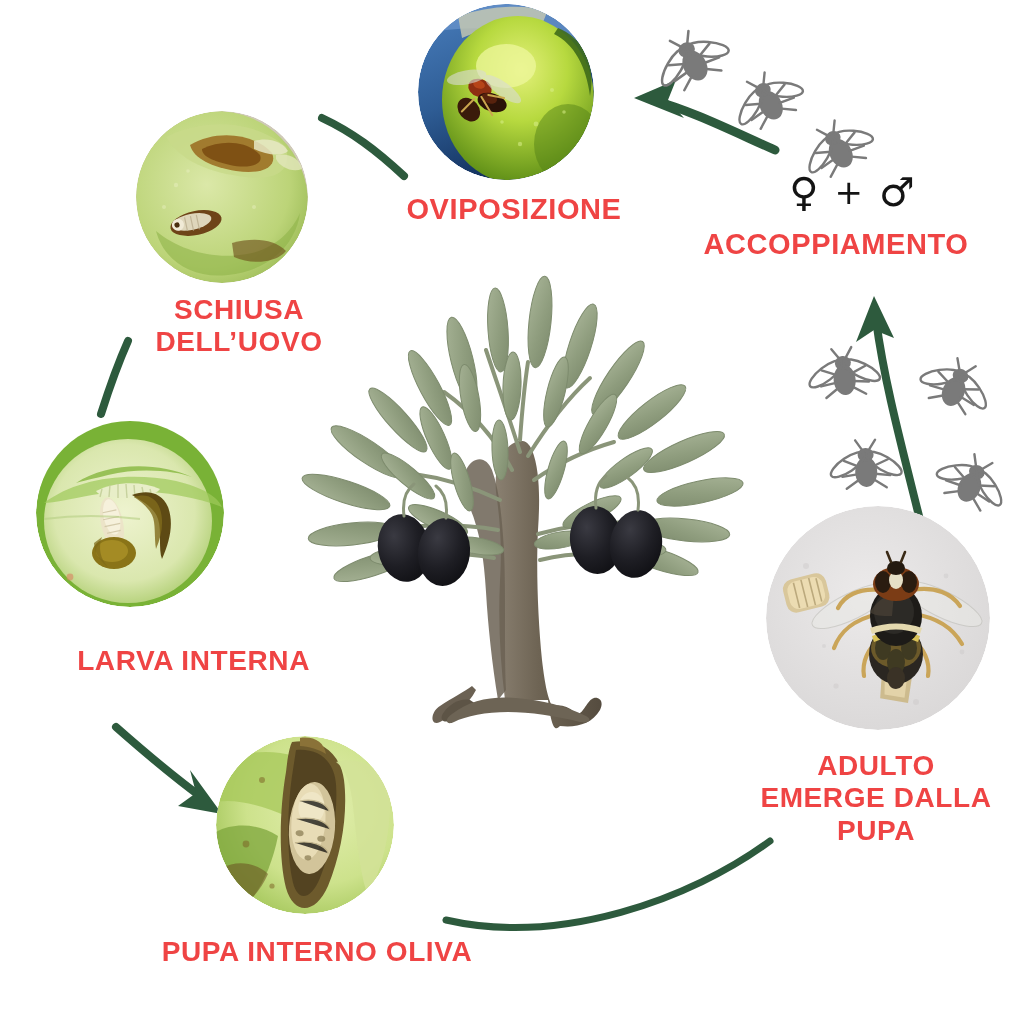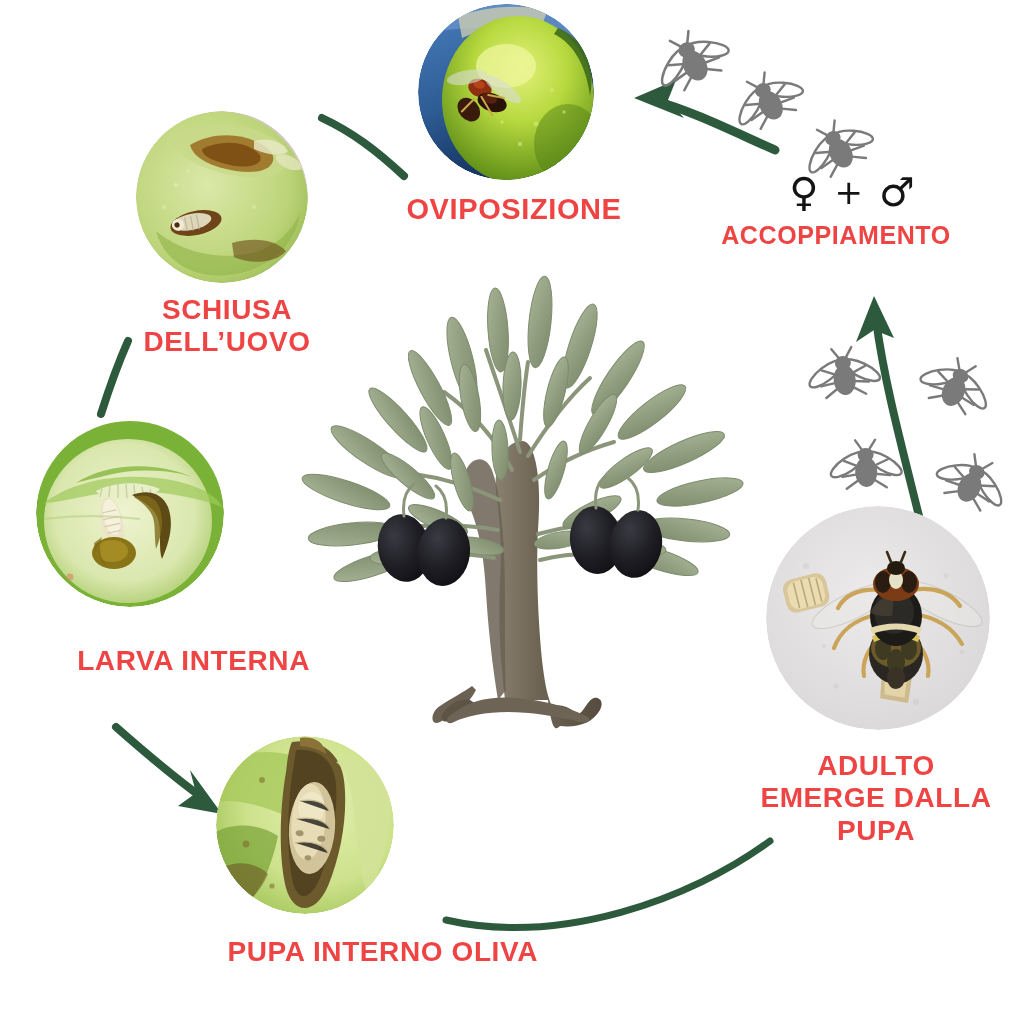--- a/index.html
+++ b/index.html
@@ -561,26 +561,26 @@
   </div>
 
   <div class="symrow" style="left:742px;top:166px;width:220px;height:52px;font-size:40px;gap:16px;">
     <span>♀</span>
     <span style="font-size:34px;">+</span>
     <span>♂</span>
   </div>
 
   <div class="label" style="left:356px;top:193px;width:316px;font-size:29px;">OVIPOSIZIONE</div>
 
-  <div class="label" style="left:676px;top:221px;width:320px;font-size:25px;">ACCOPPIAMENTO</div>
-
-  <div class="label" style="left:92px;top:294px;width:270px;font-size:28px;">SCHIUSA
+  <div class="label" style="left:676px;top:228px;width:320px;font-size:29px;">ACCOPPIAMENTO</div>
+
+  <div class="label" style="left:104px;top:294px;width:270px;font-size:28px;">SCHIUSA
 DELL’UOVO</div>
 
   <div class="label" style="left:0px;top:645px;width:310px;font-size:28px;text-align:right;">LARVA INTERNA</div>
 
-  <div class="label" style="left:96px;top:936px;width:442px;font-size:28px;text-align:right;">PUPA INTERNO OLIVA</div>
+  <div class="label" style="left:96px;top:936px;width:442px;font-size:28px;">PUPA INTERNO OLIVA</div>
 
   <div class="label" style="left:726px;top:750px;width:300px;font-size:28px;">ADULTO
 EMERGE DALLA
 PUPA</div>
 
 </div>
 
 </body></html>

